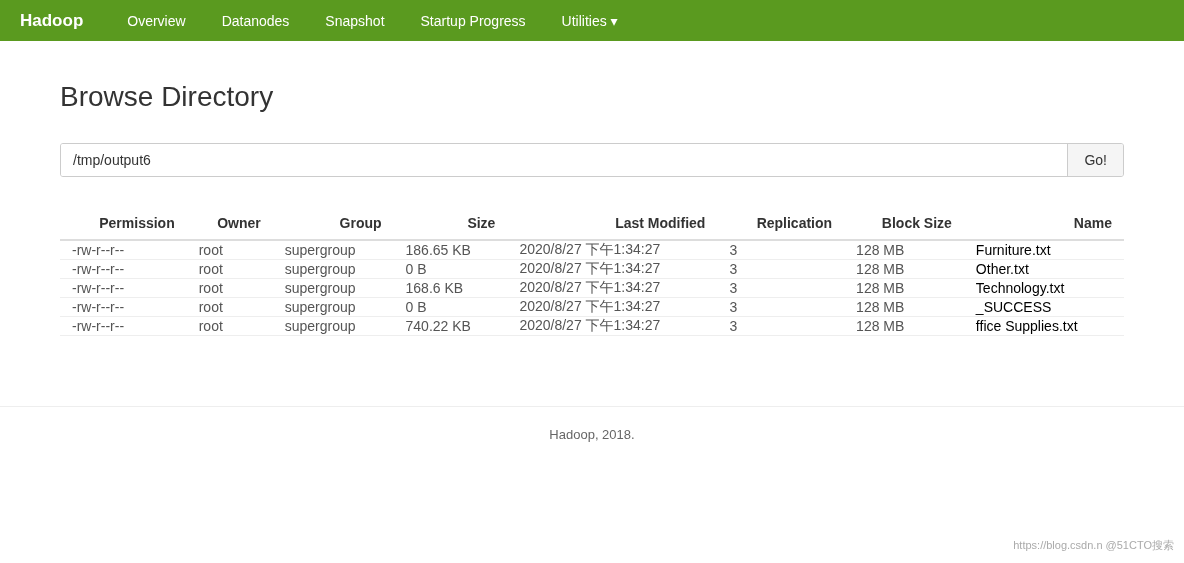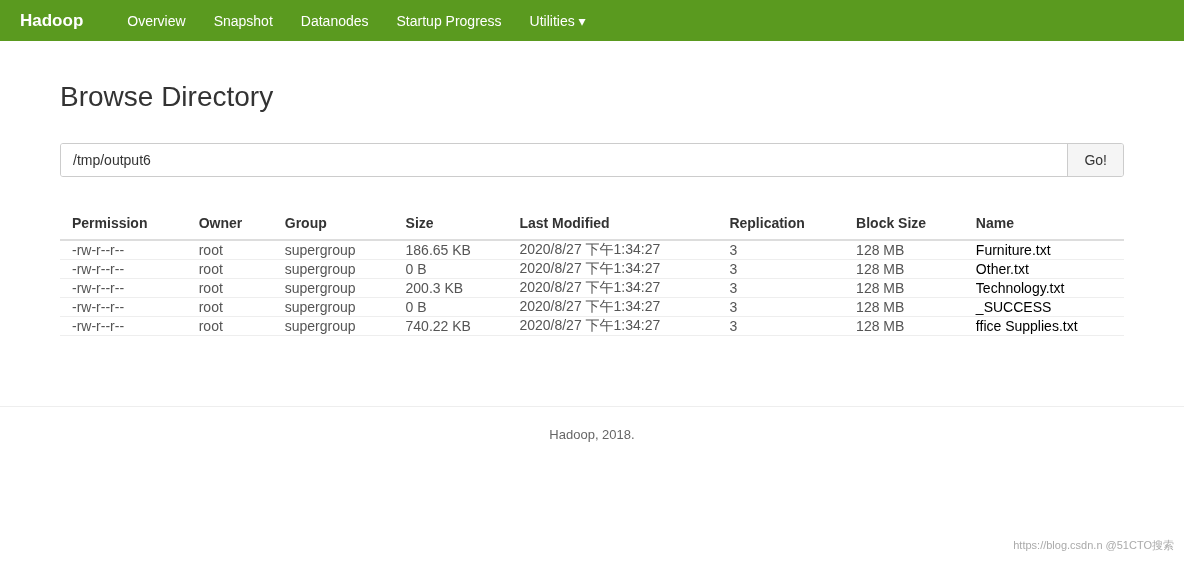--- a/index.html
+++ b/index.html
@@ -24,21 +24,21 @@
     .navbar-brand {
       color: #fff;
       font-weight: bold;
       font-size: 17px;
       margin-right: 30px;
       text-decoration: none;
     }
     .navbar-nav {
       display: flex;
       list-style: none;
-      gap: 0;
+      gap: 8px;
     }
     .navbar-nav li a {
       color: #fff;
       text-decoration: none;
       padding: 8px 14px;
       display: block;
       font-size: 14px;
     }
     .utilities-item {
       display: flex;
@@ -82,21 +82,21 @@
       font-size: 14px;
       color: #333;
     }
     
     .directory-table {
       width: 100%;
       border-collapse: collapse;
       margin-bottom: 30px;
     }
     .directory-table th {
-      text-align: left;
+      text-align: right;
       padding: 8px 12px;
       border-bottom: 2px solid #ddd;
       font-weight: bold;
       font-size: 14px;
       color: #333;
     }
     .directory-table td {
       padding: 0 12px;
       border-bottom: 1px solid #eee;
       font-size: 14px;
@@ -128,24 +128,24 @@
 </head>
 <body>
 
 <nav class="navbar">
   <a class="navbar-brand">Hadoop</a>
   <ul class="navbar-nav">
     <li>
       <a href="#">Overview</a>
     </li>
     <li>
+      <a href="#">Datanodes</a>
+    </li>
+    <li>
       <a href="#">Snapshot</a>
-    </li>
-    <li>
-      <a href="#">Datanodes</a>
     </li>
     <li>
       <a href="#">Startup Progress</a>
     </li>
     <li>
       <a href="#" class="utilities-item">
         <span>Utilities</span>
         <span>▾</span>
       </a>
     </li>
@@ -191,21 +191,21 @@
           <td>0 B</td>
           <td>2020/8/27 下午1:34:27</td>
           <td>3</td>
           <td>128 MB</td>
           <td><a href="#" class="file-link">Other.txt</a></td>
         </tr>
         <tr>
           <td>-rw-r--r--</td>
           <td>root</td>
           <td>supergroup</td>
-          <td>200.3 KB</td>
+          <td>168.6 KB</td>
           <td>2020/8/27 下午1:34:27</td>
           <td>3</td>
           <td>128 MB</td>
           <td><a href="#" class="file-link">Technology.txt</a></td>
         </tr>
         <tr>
           <td>-rw-r--r--</td>
           <td>root</td>
           <td>supergroup</td>
           <td>0 B</td>

